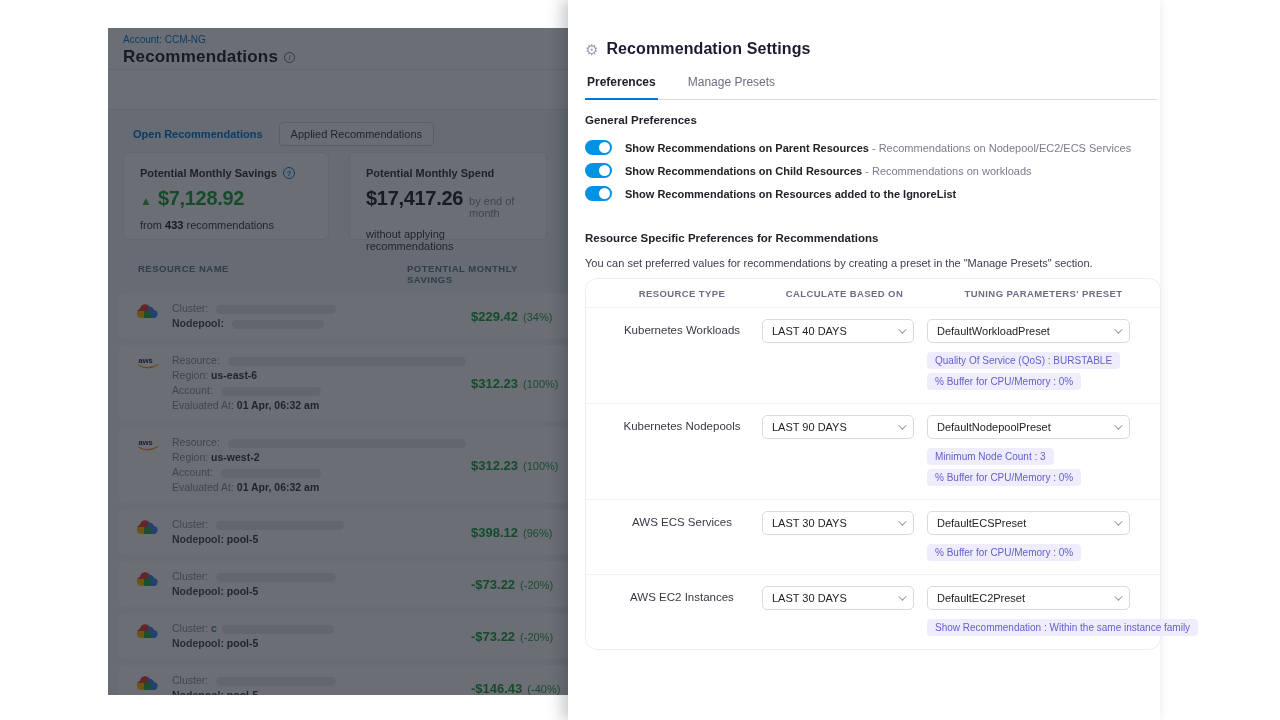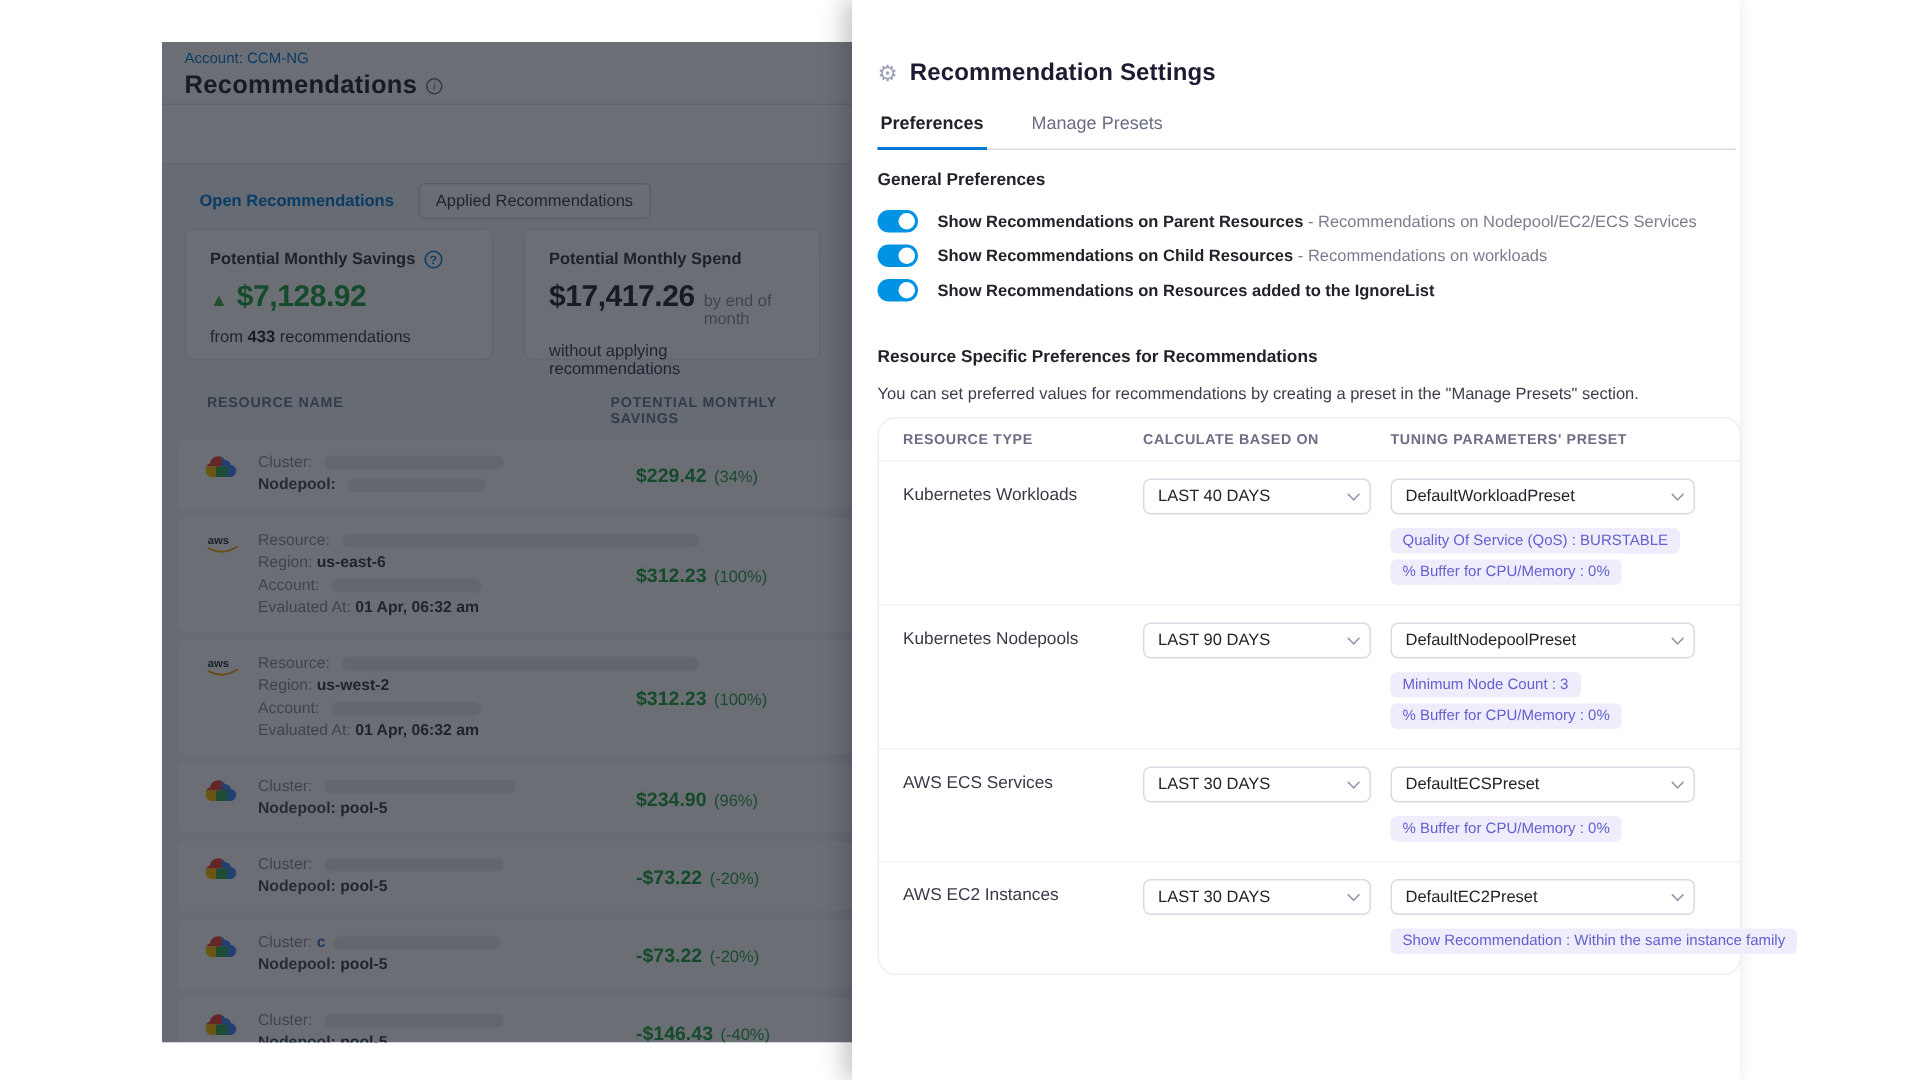--- a/index.html
+++ b/index.html
@@ -27,21 +27,21 @@
   .lp-amount-green { font-size:20px; font-weight:bold; color:#1f9e3d; letter-spacing:-.3px; }
   .lp-amount-dark { font-size:20px; font-weight:bold; color:#22222a; letter-spacing:-.3px; }
   .up-arrow { color:#42ab47; font-size:12px; }
   .lp-amount-note { font-size:11px; color:#8a8d99; }
   .lp-card-sub { font-size:11px; color:#383946; margin-top:9px; }
   .lp-card-sub b { color:#22222a; }
   .lp-thead { display:flex; margin:23px 11px 0; padding-left:19px; }
   .lp-th { font-size:9.5px; font-weight:bold; color:#69768a; letter-spacing:.5px; }
   .lp-th-res { width:286px; }
   .lp-rows { margin:8px 0 0 11px; }
-  .lp-row { display:flex; align-items:center; background:#fff; border-radius:4px; margin-bottom:6px; padding:8px 0 8px 18px; width:449px; }
+  .lp-row { display:flex; align-items:center; background:#fff; border-radius:4px; margin-bottom:6px; padding:8px 0 8px 18px; width:449px;gap:47px; }
   .lp-row-main { width:287px; display:flex; gap:11px; }
   .lp-icon { width:24px; padding-top:2px; flex:none; }
   .lp-lines { flex:1; }
   .lp-line { line-height:15px; font-size:10.5px; color:#8a8d99; white-space:nowrap; }
   .lp-line .lbl-bold { color:#4a4b57; font-weight:bold; }
   .lp-line .val { color:#383946; font-weight:bold; }
   .lp-line .val-link { color:#3a7bbf; font-weight:bold; }
   .pill { display:inline-block; height:9px; border-radius:5px; background:#e4e6ee; vertical-align:middle; margin-left:5px; filter:blur(.7px); }
   .lp-money { display:flex; align-items:baseline; gap:5px; }
   .lp-money .amt { font-size:13px; font-weight:bold; color:#1f9e3d; }
@@ -59,21 +59,21 @@
   .dw-tab.active { color:#22222a; font-weight:bold; border-bottom:2px solid #0278d5; margin-bottom:-1px;text-align:center; }
   .dw-h1 { font-size:11.5px; font-weight:bold; color:#22222a; margin-top:14px; }
   .toggles { margin-top:10px; }
   .toggle-row { display:flex; align-items:center; height:23px; }
   .toggle { position:relative; width:27px; height:15px; border-radius:8px; background:#0092e4; flex:none; }
   .toggle::after { content:""; position:absolute; right:2px; top:2px; width:11px; height:11px; border-radius:50%; background:#fff; }
   .toggle-text { margin-left:13px; font-size:11px; color:#22222a; font-weight:bold; white-space:nowrap; }
   .toggle-desc { font-weight:normal; color:#7a7c8c; }
   .dw-h2 { font-size:11.5px; font-weight:bold; color:#22222a; margin-top:27px; }
   .dw-desc { font-size:11px; color:#3c3d4c; margin-top:13px; }
-  .pref-table { margin-top:9px; width:576px; border:1px solid #edeef4; border-radius:12px; background:#fff; }
+  .pref-table { margin-top:9px; width:576px; border:1px solid #edeef4; border-radius:12px; background:#fff;text-align:center; }
   .pr-grid { display:grid; grid-template-columns:176px 165px auto; align-items:start; }
   .pr-head { border-bottom:1px solid #f0f1f6; padding:9px 0 8px; }
   .pr-th { font-size:9.5px; font-weight:bold; color:#6b6d85; letter-spacing:.4px; }
   .pr-th:first-child, .pr-row-type { padding-left:16px; }
   .pr-row { border-bottom:1px solid #f0f1f6; padding:11px 0 13px; }
   .pr-row:last-child { border-bottom:none; }
   .pr-row-type { font-size:11.5px; color:#383946; padding-top:5px; }
   .selectbox { display:flex; align-items:center; justify-content:space-between; border:1px solid #d9dae5; border-radius:5px; background:#fff; height:24px; padding:0 9px; font-size:11px; color:#22222a; }
   .sel-calc { width:152px; }
   .sel-preset { width:203px; }
@@ -204,21 +204,21 @@
                 <rect x="0" y="16" width="14" height="16" fill="#fbbc05"></rect>
                 <rect x="14" y="16" width="15" height="16" fill="#34a853"></rect>
               </g>
             </svg></div>
           <div class="lp-lines">
             <div class="lp-line"><span>Cluster: </span><span class="pill" style="width: 128px;"></span></div>
             <div class="lp-line"><span class="lbl-bold">Nodepool: </span><span class="val">pool-5</span></div>
           </div>
         </div>
         <div class="lp-money">
-          <span class="amt">$234.90</span>
+          <span class="amt">$398.12</span>
           <span class="pct">(96%)</span>
         </div>
       </div>
       <div class="lp-row">
         <div class="lp-row-main">
           <div class="lp-icon"><svg width="21" height="16" viewBox="0 0 42 32">
               <defs>
                 <clipPath id="cc4">
                   <path d="M34 14a9 9 0 0 0-8-6.6A11 11 0 0 0 6 11.5 9.5 9.5 0 0 0 9.5 30H32a8 8 0 0 0 2-16z"></path>
                 </clipPath>

